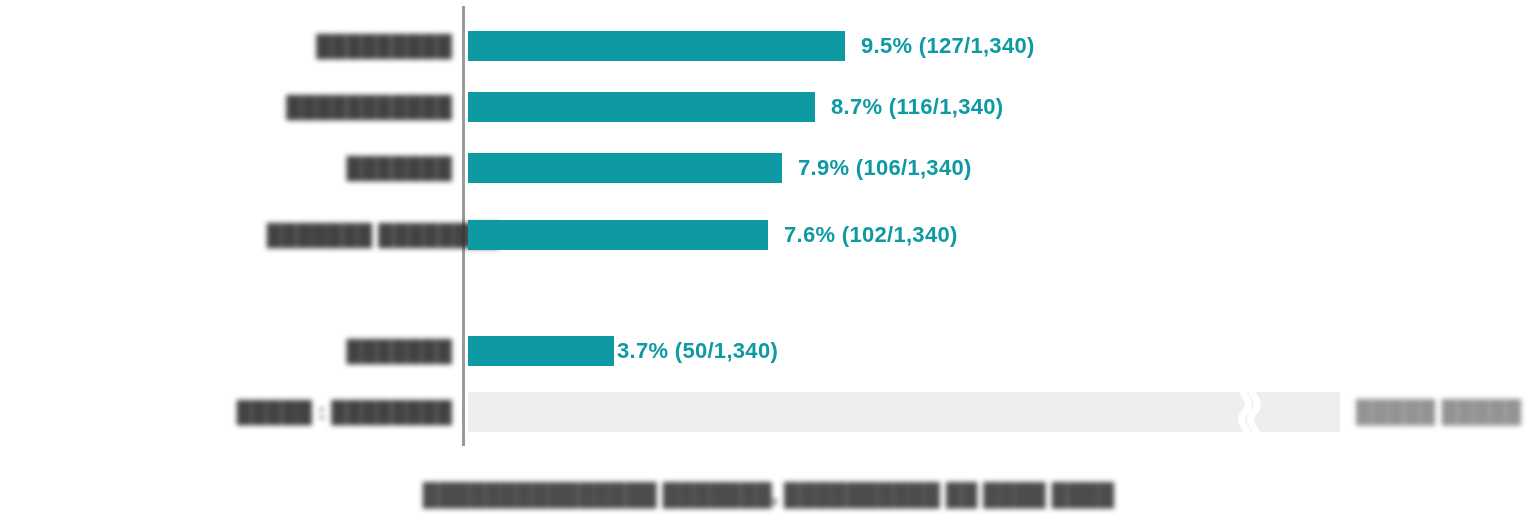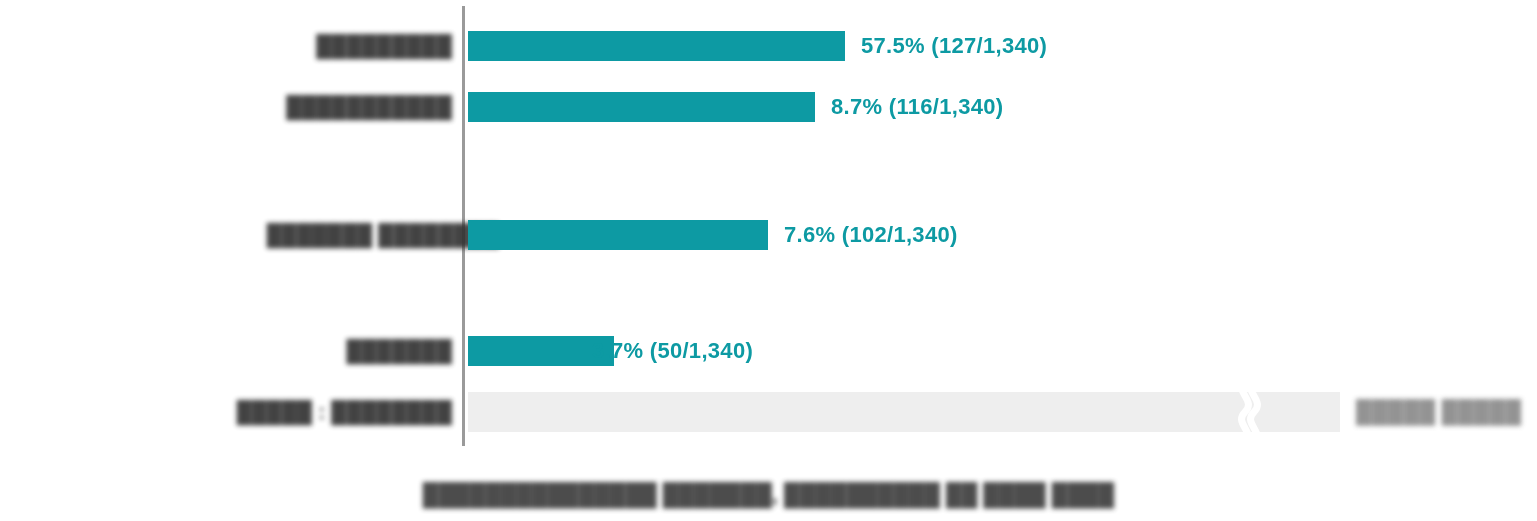--- a/index.html
+++ b/index.html
@@ -43,41 +43,46 @@
 </head>
 <body>
 
 <div id="chart-root">
 
   <div class="axis-line"></div>
 
   <div class="row" style="top:24px;">
     <div class="cat-label redacted">█████████</div>
     <div class="bar" style="width:377px;"></div>
-    <div class="val-label" style="left:861px;">57.5% (127/1,340)</div>
+    <div class="val-label" style="left:861px;">9.5% (127/1,340)</div>
   </div>
 
   <div class="row" style="top:85px;">
     <div class="cat-label redacted">███████████</div>
     <div class="bar" style="width:347px;"></div>
     <div class="val-label" style="left:831px;text-align:center;">8.7% (116/1,340)</div>
   </div>
 
+  <div class="row" style="top:146px;">
+    <div class="cat-label redacted">███████</div>
+    <div class="bar" style="width:314px;"></div>
+    <div class="val-label" style="left:798px;">7.9% (106/1,340)</div>
+  </div>
 
   <div class="row" style="top:213px;padding-left:47px;">
     <div class="cat-label redacted">███████ ████████</div>
     <div class="bar" style="width:300px;"></div>
     <div class="val-label" style="left:784px;">7.6% (102/1,340)</div>
   </div>
 
 
   <div class="row" style="top:329px;">
     <div class="cat-label redacted">███████</div>
     <div class="bar" style="width:146px;"></div>
-    <div class="val-label" style="left:592px;">3.7% (50/1,340)</div>
+    <div class="val-label" style="left:617px;">3.7% (50/1,340)</div>
   </div>
 
   <div class="row" style="top:390px;">
     <div class="cat-label redacted">█████ : ████████</div>
     <div class="bar muted" style="width:872px;height:40px;top:2px;"></div>
 
     <span class="axis-break" style="left:1232px;">
       <svg width="46" height="68" viewBox="0 0 46 68" aria-hidden="true">
         <path d="M22 1 C10 14, 34 22, 22 34 C10 46, 34 54, 22 67" fill="none" stroke="#ffffff" stroke-width="7" stroke-linecap="round"></path>
         <path d="M13 1 C1 14, 25 22, 13 34 C1 46, 25 54, 13 67" fill="none" stroke="#ffffff" stroke-width="7" stroke-linecap="round"></path>

